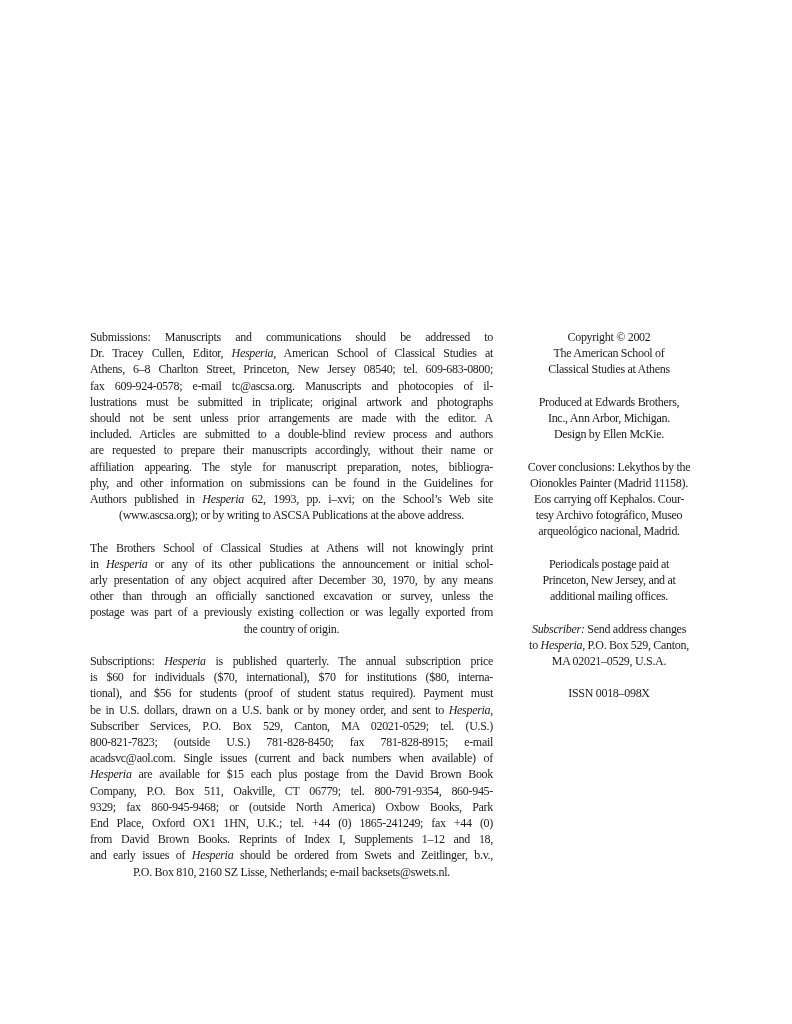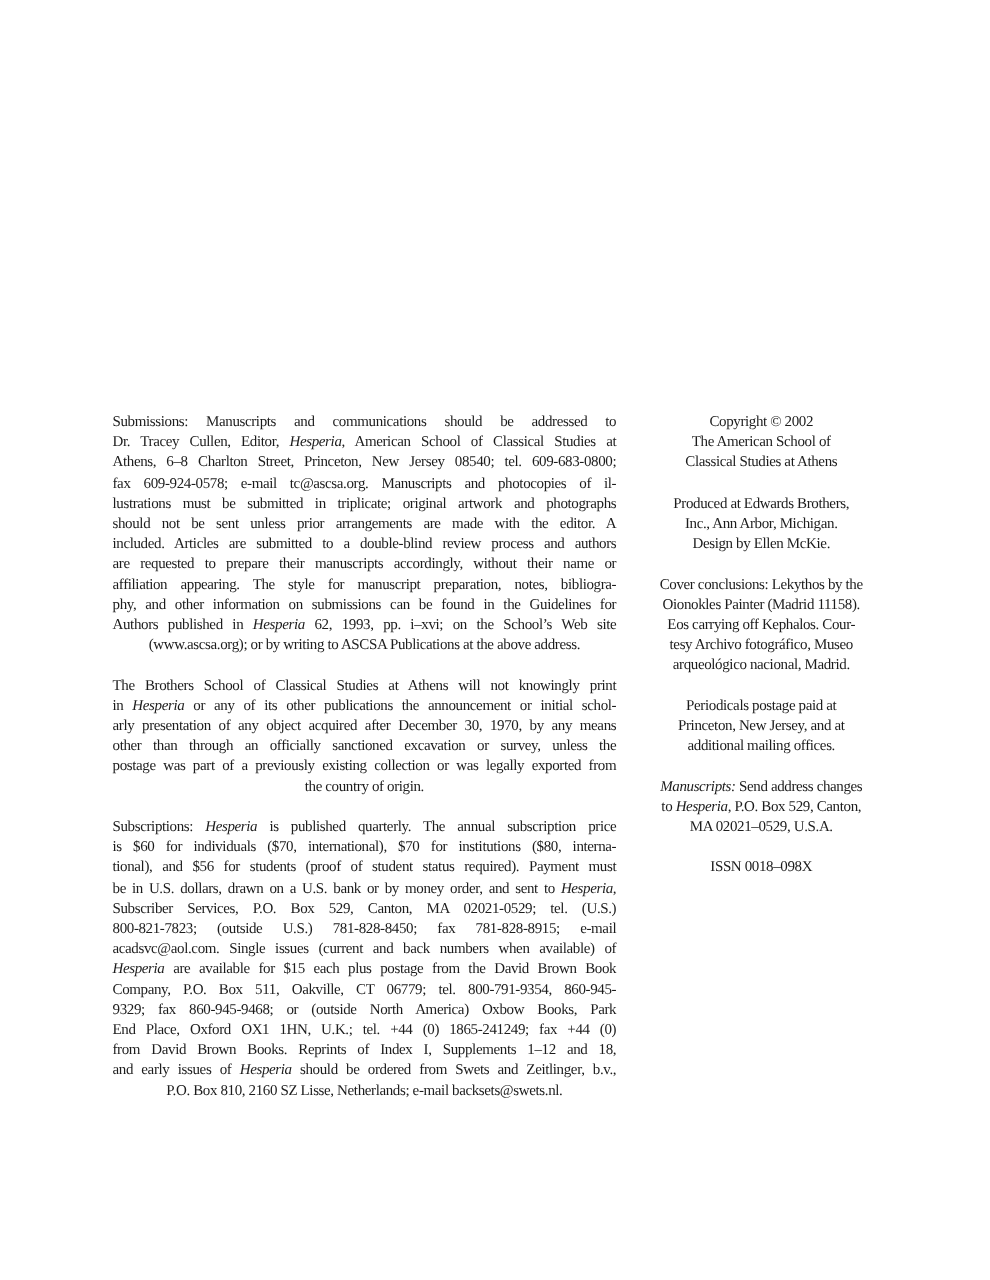--- a/index.html
+++ b/index.html
@@ -84,20 +84,20 @@
       <div class="line"><span>Eos carrying off Kephalos. Cour-</span></div>
       <div class="line"><span>tesy Archivo fotográfico, Museo</span></div>
       <div class="line"><span>arqueológico nacional, Madrid.</span></div>
     </div>
     <div class="para">
       <div class="line"><span>Periodicals postage paid at</span></div>
       <div class="line"><span>Princeton, New Jersey, and at</span></div>
       <div class="line"><span>additional mailing offices.</span></div>
     </div>
     <div class="para">
-      <div class="line"><em>Manuscripts:</em><span> Send address changes</span></div>
+      <div class="line"><em>Subscriber:</em><span> Send address changes</span></div>
       <div class="line"><span>to </span><em>Hesperia</em><span>, P.O. Box 529, Canton,</span></div>
       <div class="line"><span>MA 02021–0529, U.S.A.</span></div>
     </div>
     <div class="para">
       <div class="line"><span>ISSN 0018–098X</span></div>
     </div>
   </div>
 
 </body></html>

